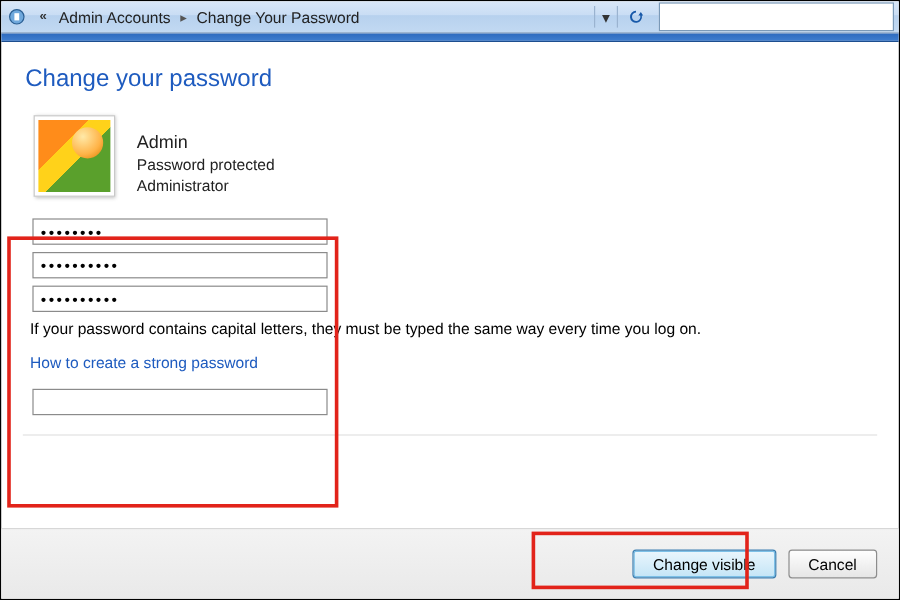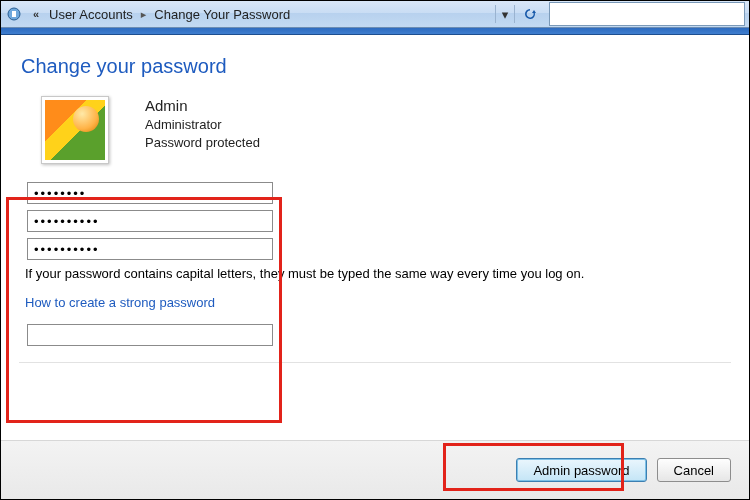--- a/index.html
+++ b/index.html
@@ -8,21 +8,21 @@
 .titlebar .glyph{width:18px;height:18px;display:flex;align-items:center;justify-content:center;font-size:11px;color:#333}
 .titlebar .bc{font-size:13px;color:#222}
 .titlebar .sep{margin:0 4px;color:#555;font-size:11px}
 .titlebar .spacer{flex:1}
 .drop{width:18px;height:18px;display:flex;align-items:center;justify-content:center;color:#333;border-left:1px solid #9ab3d0;border-right:1px solid #9ab3d0}
 .refresh{width:22px;height:18px;display:flex;align-items:center;justify-content:center;color:#1859a9;font-weight:bold}
 .searchbox{height:20px;width:190px;background:#fff;border:1px solid #7a99b8;margin-left:4px}
 .bluebar{height:6px;background:linear-gradient(#2e6bbf,#3f7ecf);border-bottom:1px solid #1d4e8f}
 .content{padding:20px 18px 0 18px}
 h1.pageTitle{margin:0 0 18px 2px;font-weight:400;font-size:20px;color:#1e5bbf}
-.userrow{display:flex;align-items:flex-start;gap:36px;margin-left:22px}
+.userrow{display:flex;align-items:flex-end;gap:18px;margin-left:9px}
 .avatar{width:60px;height:60px;border:1px solid #c8c8c8;padding:3px;background:#fff;box-shadow:1px 1px 3px rgba(0,0,0,.25)}
 .avatar-inner{width:100%;height:100%;background:linear-gradient(135deg,#ff8c1a 0 35%,#ffd21a 35% 55%,#5aa02c 55% 100%);position:relative}
 .avatar-inner::after{content:"";position:absolute;right:6px;top:6px;width:26px;height:26px;border-radius:50%;background:radial-gradient(circle at 35% 30%,#ffe9a8,#ffb347 60%,#d97b00)}
 .userinfo div{line-height:1.35}
 .userinfo .uname{font-size:15px}
 .hi1{position:absolute;left:5px;top:196px;width:270px;height:220px;border:3px solid #e2231a;pointer-events:none}
 .fields{margin-top:18px}
 .pw{display:block;width:246px;height:22px;border:1px solid #8b8b8b;background:#fff;padding:0 6px;font-family:inherit;font-size:13px;letter-spacing:2px;margin:0 0 6px 8px;box-sizing:border-box}
 .note{margin:4px 0 0 6px;font-size:13px;color:#000000}
 .link{color:#1e5bbf;cursor:pointer;margin:14px 0 0 6px;display:inline-block;font-size:13px}
@@ -38,21 +38,21 @@
 <div class="window">
 
   <div class="titlebar">
     <span class="glyph">
       <svg width="14" height="14" viewBox="0 0 14 14">
           <circle cx="7" cy="7" r="6" fill="#6fa8dc" stroke="#2b5f93"></circle>
           <rect x="5" y="4" width="4" height="6" fill="#fff"></rect>
         </svg>
     </span>
     <span class="glyph" style="font-weight:bold">«</span>
-    <span class="bc">User Accounts</span>
+    <span class="bc">Admin Accounts</span>
     <span class="sep">▸</span>
     <span class="bc">Change Your Password</span>
     <span class="spacer"></span>
     <span class="drop">▾</span>
     <span class="refresh">
       <svg width="14" height="14" viewBox="0 0 14 14">
           <path d="M7 2a5 5 0 1 0 4.9 4H13l-2-3-2 3h1.5A3.5 3.5 0 1 1 7 3.5V2z" fill="#1859a9"></path>
         </svg>
     </span>
     <input class="searchbox" value="" style="">
@@ -61,38 +61,38 @@
 
   <div class="content">
     <h1 class="pageTitle">Change your password</h1>
 
     <div class="userrow">
       <div class="avatar">
           <div class="avatar-inner"></div>
         </div>
       <div class="userinfo">
         <div class="uname">Admin</div>
+        <div>Password protected</div>
         <div>Administrator</div>
-        <div>Password protected</div>
       </div>
     </div>
 
     <div class="fields">
       <input type="password" class="pw" value="abcdefgh" style="">
       <input type="password" class="pw" value="abcdefghij" style="">
       <input type="password" class="pw" value="abcdefghij" style="">
       <div class="note">If your password contains capital letters, they must be typed the same way every time you log on.</div>
       <span class="link">How to create a strong password</span>
       <input type="text" class="hintbox" value="" style="">
     </div>
 
     <hr class="sep2">
   </div>
 
   <div class="hi1"></div>
 
   <div class="footer">
-    <button class="btn primary">Admin password</button>
+    <button class="btn primary">Change visible</button>
     <button class="btn">Cancel</button>
   </div>
 
   <div class="hi2"></div>
 </div>
 
 </body></html>

